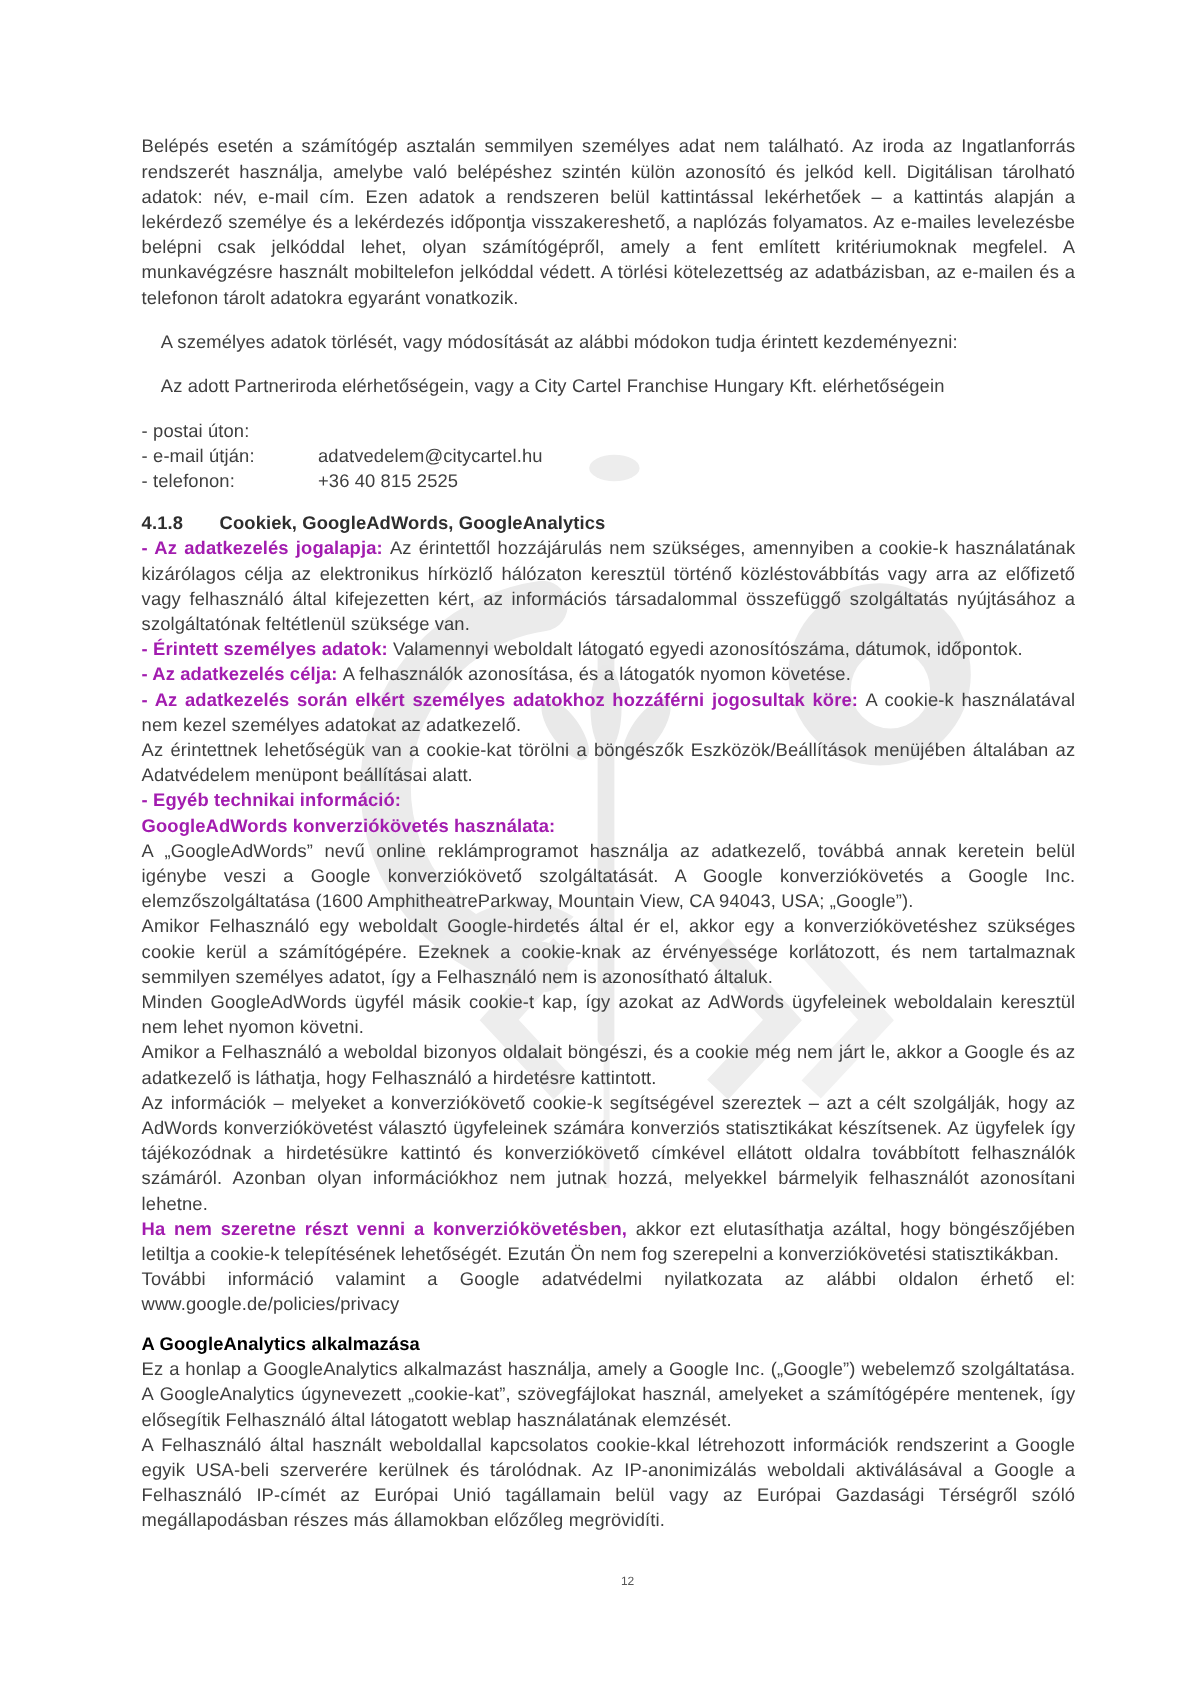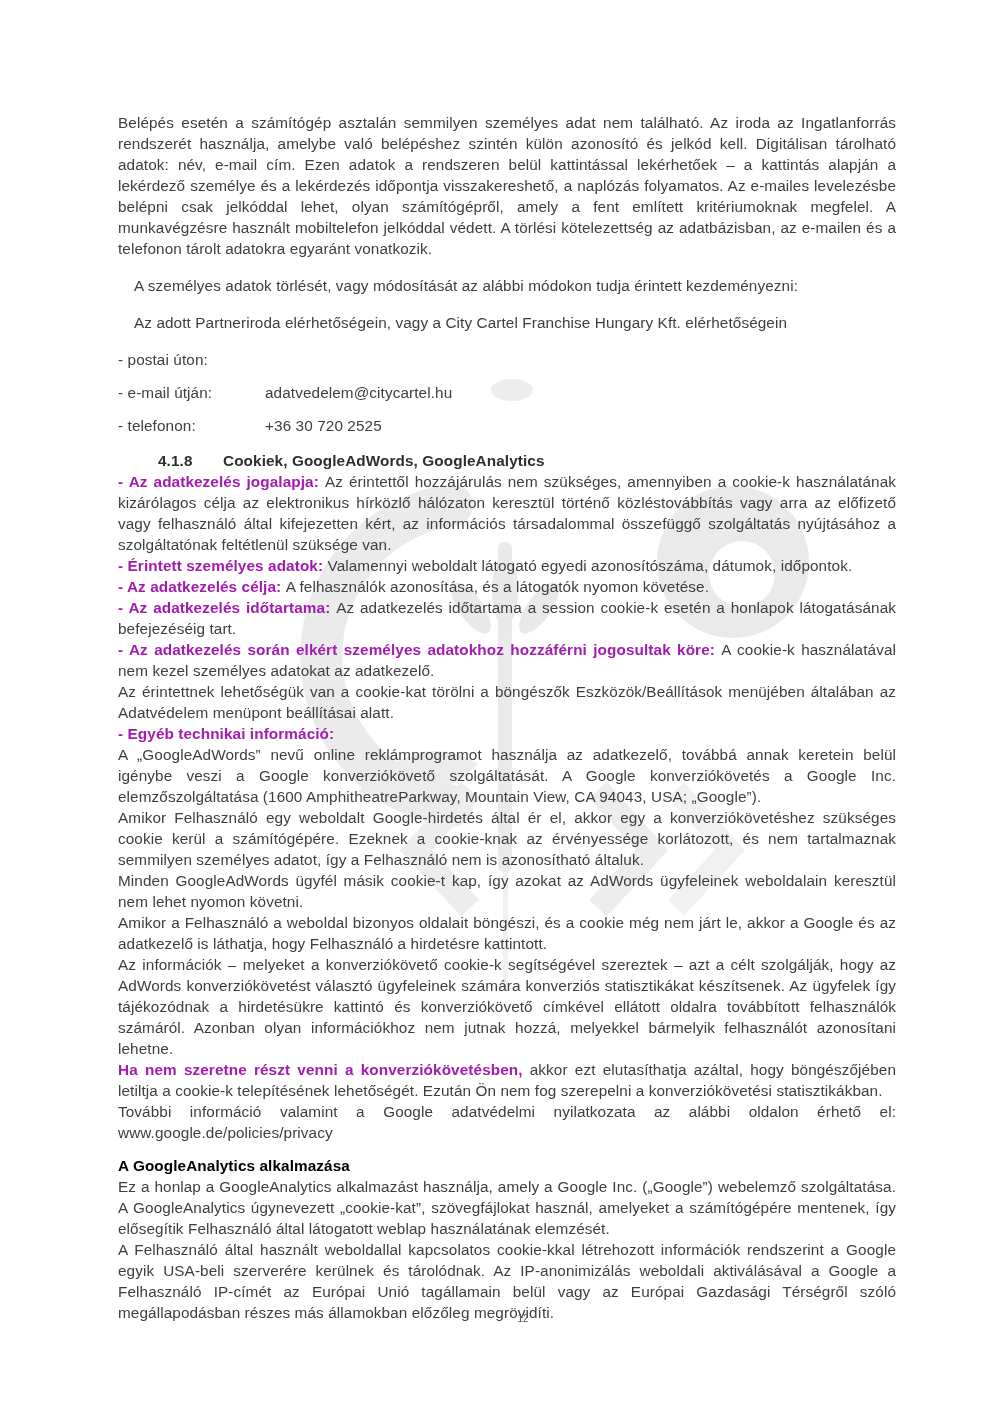--- a/index.html
+++ b/index.html
@@ -24,25 +24,25 @@
     left: 118px;
     top: 112px;
     width: 778px;
     font-size: 15.3px;
     line-height: 21px;
     letter-spacing: 0.1px;
   }
   .para { text-align: justify; text-align-last: left; margin: 0; }
   .line { margin: 16px; }
   .bold { font-weight: 700; color: #a21caf; }
-  .contact-row { display: flex; margin-top: 12px; }
+  .contact-row { display: flex; }
   .contact-label { width: 147px; flex: 0 0 147px; }
   .contact-value { flex: 1; }
   .section-heading { font-weight: 700; color: #2e2e2e; }
-  .section-num { display: inline-block; width: 65px; margin-left: 40px; }
+  .section-num { display: inline-block; width: 65px; }
   .heading-line { font-weight: 700; color: #000000; }
   .spacer { width: 100%; }
   .page-number {
     position: absolute;
     top: 1313px;
     left: 0; right: 0;
     text-align: center;
     font-size: 10px;
     color: #555555;
   }
@@ -84,31 +84,31 @@
         <div class="line"><span>Az adott Partneriroda elérhetőségein, vagy a City Cartel Franchise Hungary Kft. elérhetőségein</span></div>
         <div class="contact-row">
           <span class="contact-label">- postai úton:</span>
         </div>
         <div class="contact-row">
           <span class="contact-label">- e-mail útján:</span>
           <span class="contact-value">adatvedelem@citycartel.hu</span>
         </div>
         <div class="contact-row">
           <span class="contact-label">- telefonon:</span>
-          <span class="contact-value">+36 30 720 2525</span>
+          <span class="contact-value">+36 40 815 2525</span>
         </div>
         <div class="spacer" style="height: 14px;"></div>
         <div class="section-heading"><span class="section-num">4.1.8</span><span>Cookiek, GoogleAdWords, GoogleAnalytics</span></div>
         <div class="para"><span class="bold">- Az adatkezelés jogalapja: </span><span>Az érintettől hozzájárulás nem szükséges, amennyiben a cookie-k használatának kizárólagos célja az elektronikus hírközlő hálózaton keresztül történő közléstovábbítás vagy arra az előfizető vagy felhasználó által kifejezetten kért, az információs társadalommal összefüggő szolgáltatás nyújtásához a szolgáltatónak feltétlenül szüksége van.</span></div>
         <div class="para"><span class="bold">- Érintett személyes adatok: </span><span>Valamennyi weboldalt látogató egyedi azonosítószáma, dátumok, időpontok.</span></div>
         <div class="para"><span class="bold">- Az adatkezelés célja: </span><span>A felhasználók azonosítása, és a látogatók nyomon követése.</span></div>
-        <div class="para"><span class="bold">- Az adatkezelés időtartama: </span><span>Az adatkezelés időtartama a session cookie-k esetén a honlapok látogatásának befejezéséig tart.</span></div>
         <div class="para"><span class="bold">- Az adatkezelés során elkért személyes adatokhoz hozzáférni jogosultak köre: </span><span>A cookie-k használatával nem kezel személyes adatokat az adatkezelő.</span></div>
         <div class="para"><span>Az érintettnek lehetőségük van a cookie-kat törölni a böngészők Eszközök/Beállítások menüjében általában az Adatvédelem menüpont beállításai alatt.</span></div>
         <div class="para"><span class="bold">- Egyéb technikai információ:</span></div>
+        <div class="para"><span class="bold">GoogleAdWords konverziókövetés használata:</span></div>
         <div class="para"><span>A „GoogleAdWords” nevű online reklámprogramot használja az adatkezelő, továbbá annak keretein belül igénybe veszi a Google konverziókövető szolgáltatását. A Google konverziókövetés a Google Inc. elemzőszolgáltatása (1600 AmphitheatreParkway, Mountain View, CA 94043, USA; „Google”).</span></div>
         <div class="para"><span>Amikor Felhasználó egy weboldalt Google-hirdetés által ér el, akkor egy a konverziókövetéshez szükséges cookie kerül a számítógépére. Ezeknek a cookie-knak az érvényessége korlátozott, és nem tartalmaznak semmilyen személyes adatot, így a Felhasználó nem is azonosítható általuk.</span></div>
         <div class="para"><span>Minden GoogleAdWords ügyfél másik cookie-t kap, így azokat az AdWords ügyfeleinek weboldalain keresztül nem lehet nyomon követni.</span></div>
         <div class="para"><span>Amikor a Felhasználó a weboldal bizonyos oldalait böngészi, és a cookie még nem járt le, akkor a Google és az adatkezelő is láthatja, hogy Felhasználó a hirdetésre kattintott.</span></div>
         <div class="para"><span>Az információk – melyeket a konverziókövető cookie-k segítségével szereztek – azt a célt szolgálják, hogy az AdWords konverziókövetést választó ügyfeleinek számára konverziós statisztikákat készítsenek. Az ügyfelek így tájékozódnak a hirdetésükre kattintó és konverziókövető címkével ellátott oldalra továbbított felhasználók számáról. Azonban olyan információkhoz nem jutnak hozzá, melyekkel bármelyik felhasználót azonosítani lehetne.</span></div>
         <div class="para"><span class="bold">Ha nem szeretne részt venni a konverziókövetésben, </span><span>akkor ezt elutasíthatja azáltal, hogy böngészőjében letiltja a cookie-k telepítésének lehetőségét. Ezután Ön nem fog szerepelni a konverziókövetési statisztikákban.</span></div>
         <div class="para"><span>További információ valamint a Google adatvédelmi nyilatkozata az alábbi oldalon érhető el: www.google.de/policies/privacy</span></div>
         <div class="spacer" style="height: 12px;"></div>
         <div class="heading-line"><span>A GoogleAnalytics alkalmazása</span></div>
         <div class="para"><span>Ez a honlap a GoogleAnalytics alkalmazást használja, amely a Google Inc. („Google”) webelemző szolgáltatása. A GoogleAnalytics úgynevezett „cookie-kat”, szövegfájlokat használ, amelyeket a számítógépére mentenek, így elősegítik Felhasználó által látogatott weblap használatának elemzését.</span></div>

